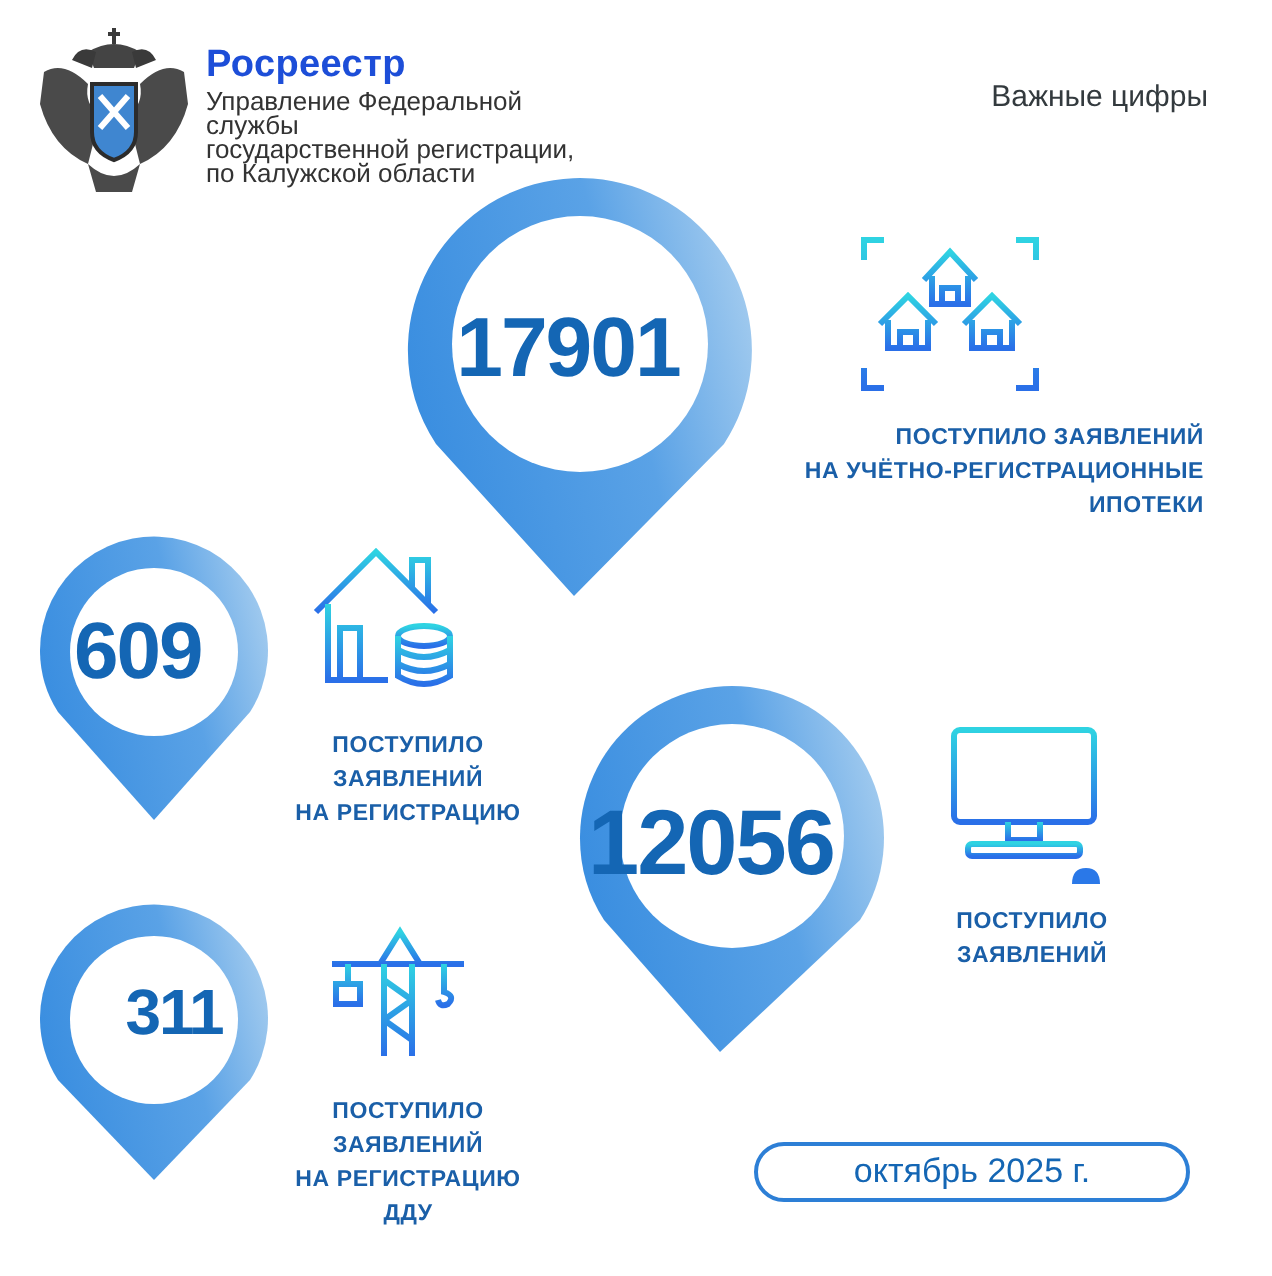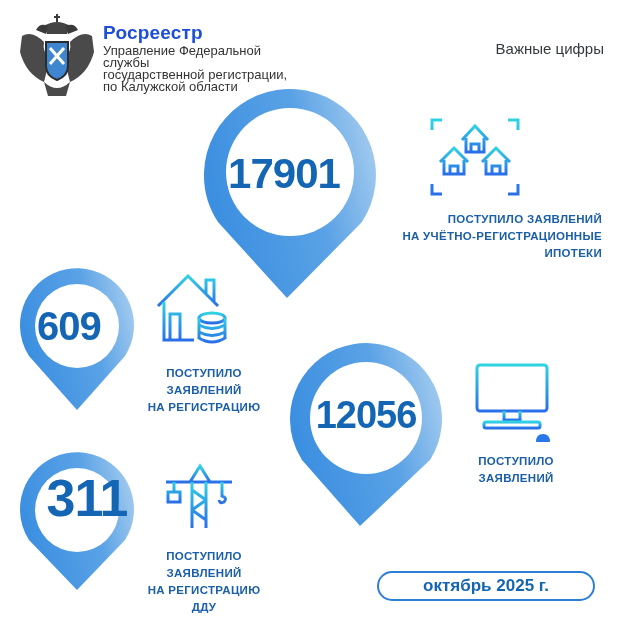--- a/index.html
+++ b/index.html
@@ -3,21 +3,21 @@
 <meta charset="utf-8">
 <style>
   html,body{margin:0;padding:0;background:#ffffff;}
   body{width:636px;height:638px;position:relative;overflow:hidden;font-family:"Liberation Sans",sans-serif;}
   .abs{position:absolute;}
   .logo-title{left:103px;top:22px;font-size:19px;font-weight:bold;color:#1d4ed8;letter-spacing:0.2px;}
   .logo-sub{left:103px;top:45px;font-size:13px;line-height:12px;color:#333;width:200px;}
   .head{right:32px;top:38px;font-size:15px;font-weight:normal;color:#333a3e;text-align:right;line-height:21px;}
   .num{position:absolute;font-weight:bold;color:#1466b4;text-align:center;letter-spacing:-1px;}
   .cap{position:absolute;font-size:11.5px;font-weight:bold;color:#1a5fa8;text-align:center;line-height:17px;letter-spacing:0.3px;}
-  .date-pill{left:377px;top:571px;width:218px;height:30px;border:2px solid #2d7fd6;border-radius:18px;display:flex;align-items:center;justify-content:center;font-size:17px;font-weight:bold;color:#1466b4;box-sizing:border-box;}
+  .date-pill{left:377px;top:571px;width:218px;height:30px;border:2px solid #2d7fd6;border-radius:18px;display:flex;align-items:center;justify-content:center;font-size:17px;font-weight:normal;color:#1466b4;box-sizing:border-box;}
   svg{position:absolute;overflow:visible;}
 </style>
 </head>
 <body>
 
 <svg width="0" height="0" style="position:absolute">
   <defs>
     <linearGradient id="pinGrad" x1="0" y1="0.5" x2="1" y2="0.2">
       <stop offset="0" stop-color="#3a8ee0"></stop>
       <stop offset="0.6" stop-color="#5aa2e6"></stop>
@@ -91,40 +91,40 @@
 <div class="cap" style="left:140px;top:365px;width:128px;">
   <div>ПОСТУПИЛО</div>
   <div>ЗАЯВЛЕНИЙ</div>
   <div>НА РЕГИСТРАЦИЮ</div>
 </div>
 
 <svg style="left:0;top:0" width="636" height="638">
   <path d="M290 418 A76 76 0 1 1 430 460 L360 526 L302 460 A76 76 0 0 1 290 418 Z" fill="url(#pinGrad)"></path>
   <circle cx="366" cy="418" r="56" fill="#ffffff"></circle>
 </svg>
-<div class="num" style="left:306px;top:394px;width:120px;font-size:38px;">12056</div>
+<div class="num" style="left:294px;top:394px;width:120px;font-size:46px;">12056</div>
 
 <svg style="left:474px;top:362px" width="80" height="84" viewBox="0 0 80 84">
   <g fill="none" stroke="url(#iconGrad)" stroke-width="3">
     <rect x="3" y="3" width="70" height="46" rx="3"></rect>
     <path d="M30 49 V58 H46 V49"></path>
     <rect x="10" y="60" width="56" height="6" rx="2"></rect>
   </g>
   <path d="M62 80 Q62 72 69 72 Q76 72 76 80 Z" fill="#2a78e8"></path>
 </svg>
 <div class="cap" style="left:436px;top:453px;width:160px;">
   <div>ПОСТУПИЛО</div>
   <div>ЗАЯВЛЕНИЙ</div>
 </div>
 
 <svg style="left:0;top:0" width="636" height="638">
   <path d="M20 510 A57 57 0 1 1 125 540 L77 590 L29 540 A57 57 0 0 1 20 510 Z" fill="url(#pinGrad)"></path>
   <circle cx="77" cy="510" r="42" fill="#ffffff"></circle>
 </svg>
-<div class="num" style="left:37px;top:468px;width:100px;font-size:52px;">311</div>
+<div class="num" style="left:37px;top:488px;width:100px;font-size:32px;">311</div>
 
 <svg style="left:164px;top:462px" width="72" height="74" viewBox="0 0 72 74">
   <g fill="none" stroke="url(#iconGrad)" stroke-width="3">
     <path d="M2 20 H68 M26 20 L36 4 L46 20"></path>
     <path d="M28 20 V66 M42 20 V66 M28 28 L42 38 M42 38 L28 48 M28 48 L42 58"></path>
     <path d="M10 20 V30 M4 30 H16 V40 H4 Z"></path>
     <path d="M58 20 V34 Q64 36 60 40 Q56 42 55 38"></path>
     <path d="M20 68 H50"></path>
   </g>
 </svg>

